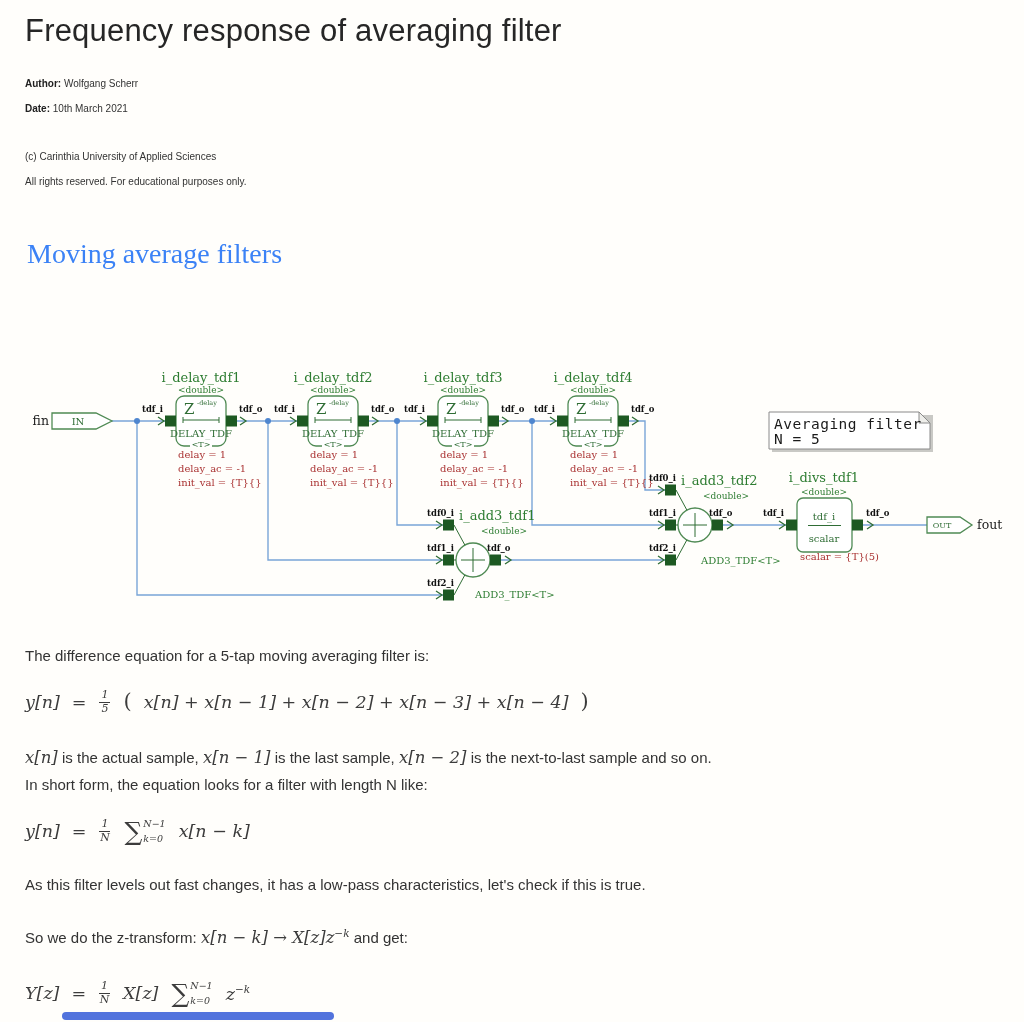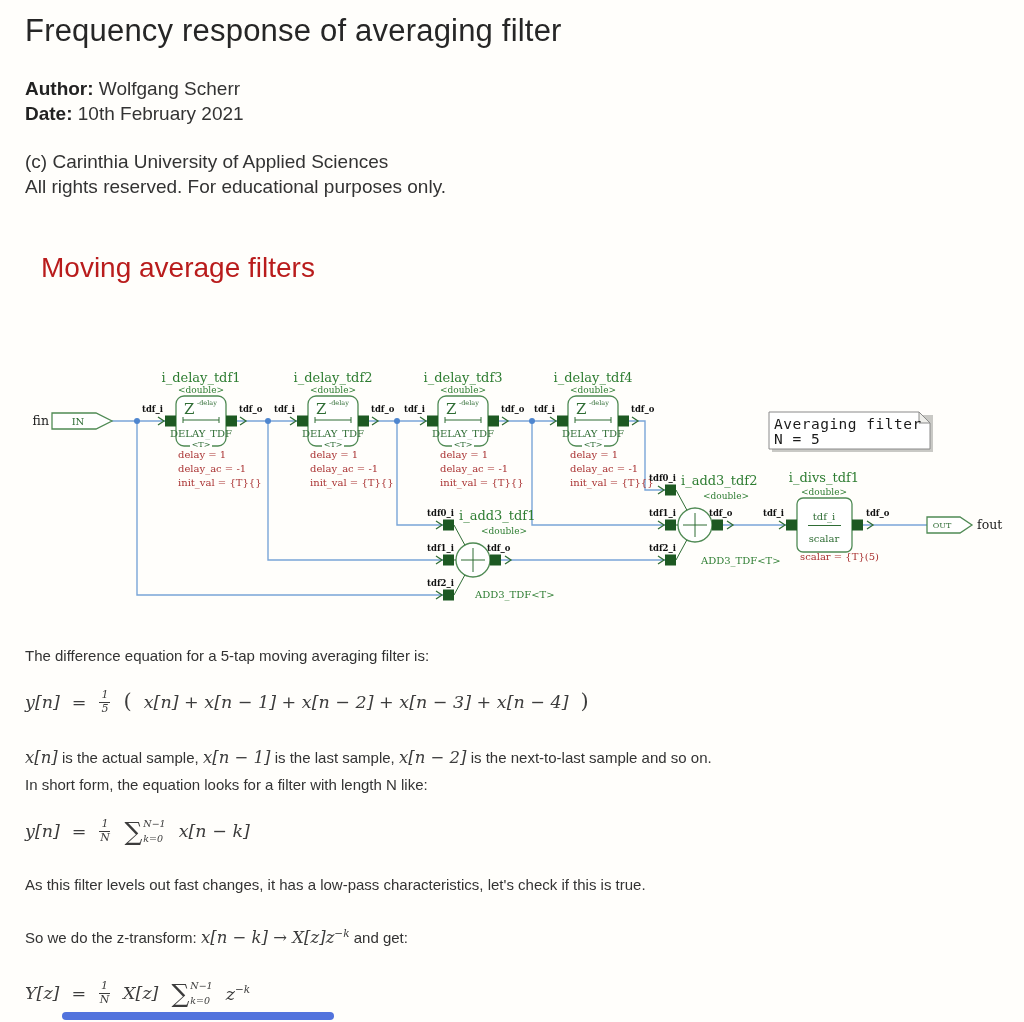--- a/index.html
+++ b/index.html
@@ -1,21 +1,21 @@
 <!DOCTYPE html>
 <html><head>
 <meta charset="utf-8">
 <style>
   html,body { margin:0; padding:0; background:#fff; }
   .page { position:relative; width:1024px; height:1022px; background:#fffefb;
           font-family:"Liberation Sans", sans-serif; color:#333; overflow:hidden; }
   .abs { position:absolute; left:25px; }
   h1.title { margin:0; font-size:31px; font-weight:400; color:#262626; letter-spacing:0.2px; }
-  h2.sect  { margin:16px; font-size:28px; font-weight:400; color:#b91c1c; }
-  .meta  { font-size:19px; color:#333; }
+  h2.sect  { margin:2px; font-size:28px; font-weight:400; color:#3b82f6;font-family:Liberation Serif, serif; }
+  .meta  { font-size:10px; color:#333; }
   .meta b{ color:#222; }
   .para  { font-size:15px; color:#333; line-height:26px; }
   
   .eq { position:absolute; left:25px; display:flex; align-items:center; gap:12px;
         font-family:"DejaVu Serif", serif; font-style:italic; font-size:17.5px; color:#3c3c3c; }
   .im { font-family:"DejaVu Serif", serif; font-style:italic; font-size:16.5px; color:#3c3c3c; }
   .im sup, .eq sup { font-size:10.5px; font-style:italic; }
   .frac { display:inline-flex; flex-direction:column; align-items:center;
           font-size:11px; line-height:1.15; font-style:italic; padding:0 1px; }
   .frac .fnum { border-bottom:1.1px solid #3c3c3c; padding:0 2px; }
@@ -47,21 +47,21 @@
                border-radius:4px; background:#5273dd; }
 </style>
 </head>
 <body>
 
 <div class="page">
 
   <h1 class="title abs" style="top:13px;">Frequency response of averaging filter</h1>
 
   <div class="meta abs" style="top:78px;"><b>Author:</b><span> Wolfgang Scherr</span></div>
-  <div class="meta abs" style="top:103px;"><b>Date:</b><span> 10th February 2021</span></div>
+  <div class="meta abs" style="top:103px;"><b>Date:</b><span> 10th March 2021</span></div>
 
   <div class="meta abs" style="top:151px;">(c) Carinthia University of Applied Sciences</div>
   <div class="meta abs" style="top:176px;">All rights reserved. For educational purposes only.</div>
 
   <h2 class="sect abs" style="top:236px;">Moving average filters</h2>
 
 
   <svg id="diagram" style="top:358px;" width="1024" height="256" viewBox="0 0 1024 256">
     <g id="wires">
         <path d="M112,63 H165" class="wire"></path>

